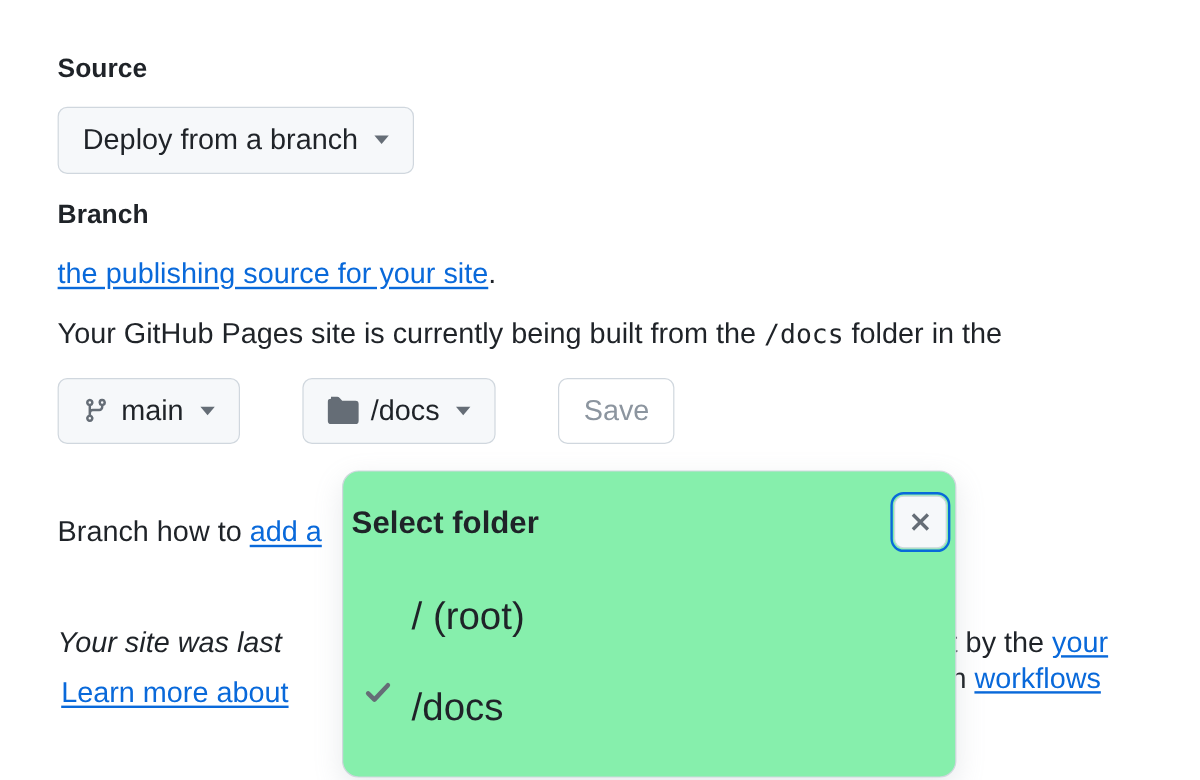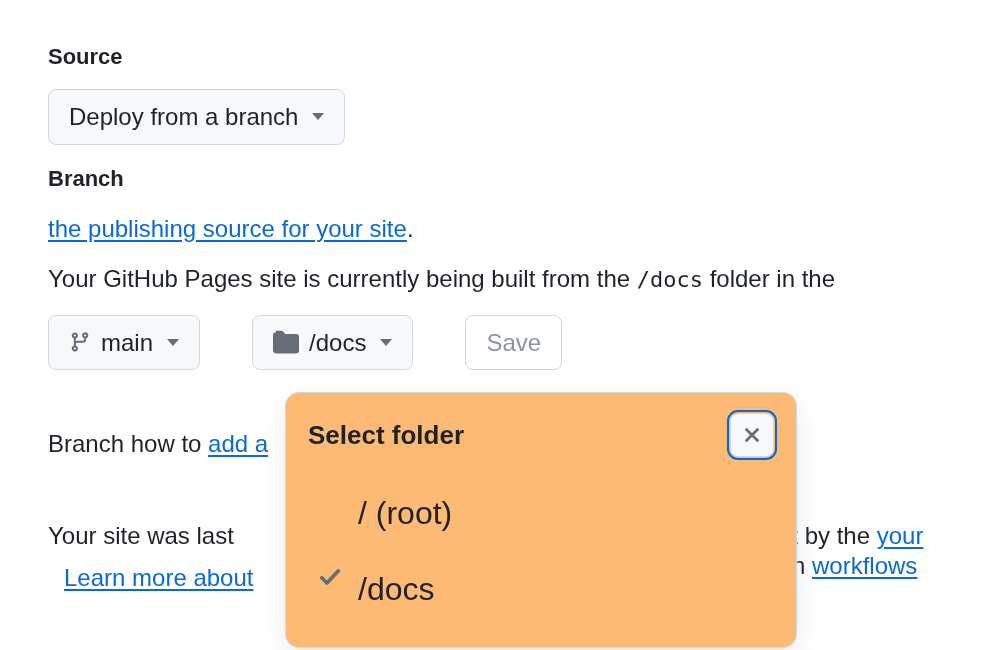--- a/index.html
+++ b/index.html
@@ -90,25 +90,25 @@
     .below-text {
       margin-top: 56px;
       font-size: 24px;
       white-space: nowrap;
     }
     .popover {
       position: absolute;
       top: 392px;
       left: 285px;
       width: 512px;
-      background: #fdba74;
+      background: #86efac;
       border: 1px solid #d0d7de;
       border-radius: 14px;
       box-shadow: 0 8px 24px rgba(140,149,159,0.2);
-      padding: 20px 22px;
+      padding: 20px 7px;
       z-index: 10;
     }
     .popover-header {
       display: flex;
       align-items: center;
       justify-content: space-between;
       margin-bottom: 18px;
     }
     .popover-title {
       font-size: 26px;
@@ -198,27 +198,27 @@
     <button class="btn btn-disabled">
       <span>Save</span>
     </button>
   </div>
 
   <div class="below-text">
     <span>Branch how to </span><a class="link">add a</a>
   </div>
 
   <div class="below-text" style="margin-top:56px; position:relative;">
-    <div style="position:absolute; left:0; white-space:nowrap;">
+    <div style="position:absolute; left:0; white-space:nowrap;font-style:italic;">
       <span>Your site was last </span>
     </div>
     <div style="position:absolute; left:730px; white-space:nowrap;">
       <span>nt by the </span><a class="link">your</a>
     </div>
-    <div style="position:absolute; top:42px; left:16px; white-space:nowrap;">
+    <div style="position:absolute; top:42px; left:3px; white-space:nowrap;">
       <a class="link">Learn more about </a>
     </div>
     <div style="position:absolute; top:30px; left:744px; white-space:nowrap;">
       <span>n </span><a class="link">workflows</a>
     </div>
   </div>
 </div>
 
 <div class="popover">
   <div class="popover-header">

